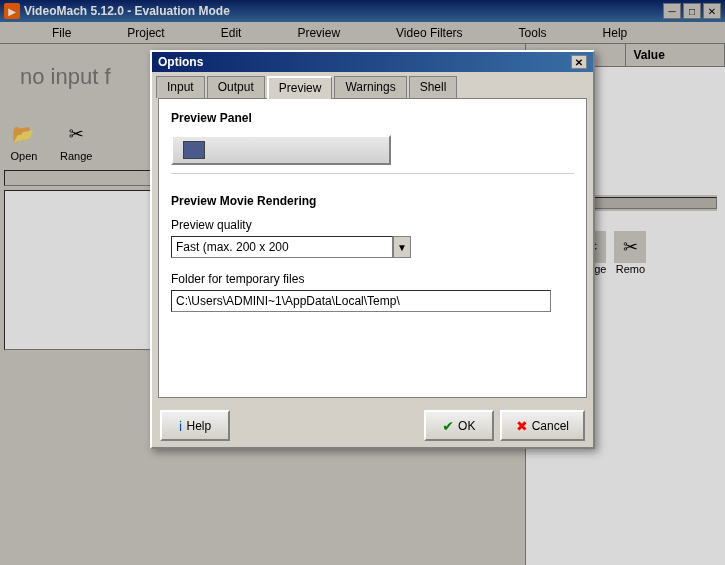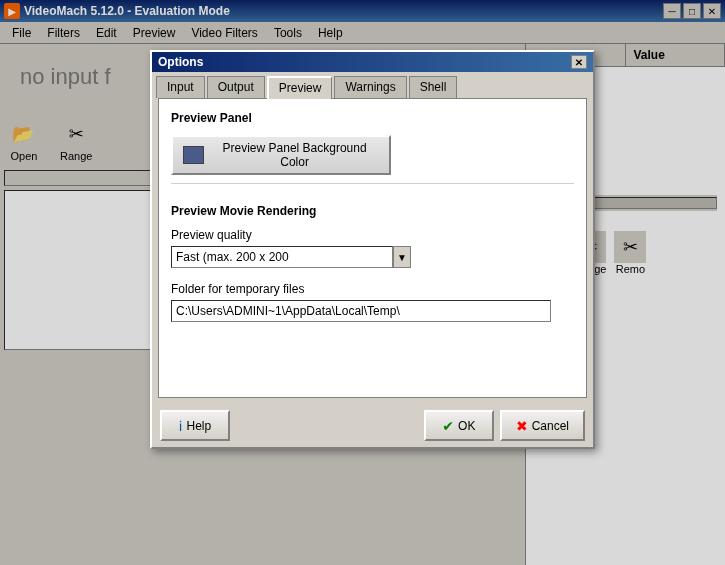--- a/index.html
+++ b/index.html
@@ -61,20 +61,21 @@
       height: 22px;
       display: flex;
       align-items: center;
       padding: 0 4px;
       border-bottom: 1px solid #808080;
     }
     .menu-item {
       padding: 2px 8px;
       cursor: pointer;
       color: black;
+      margin-left: 40px;
     }
 
     
     .app-body {
       display: flex;
       height: calc(565px - 44px);
     }
 
     
     .main-area {
@@ -370,21 +371,21 @@
   <span class="title-bar-text">VideoMach 5.12.0 - Evaluation Mode</span>
   <div class="title-bar-buttons">
     <div class="title-btn">─</div>
     <div class="title-btn">□</div>
     <div class="title-btn">✕</div>
   </div>
 </div>
 
 <div class="menu-bar">
   <span class="menu-item">File</span>
-  <span class="menu-item">Filters</span>
+  <span class="menu-item">Project</span>
   <span class="menu-item">Edit</span>
   <span class="menu-item">Preview</span>
   <span class="menu-item">Video Filters</span>
   <span class="menu-item">Tools</span>
   <span class="menu-item">Help</span>
 </div>
 
 <div class="app-body">
 
   <div class="main-area">
@@ -463,21 +464,20 @@
       </div>
     </div>
 
     <div class="dialog-content">
 
       <div class="preview-panel-section">
         <div class="section-title">Preview Panel</div>
 
         <button class="color-button">
           <div class="color-swatch" style="background: #4a5a8a;"></div>
-          <span>Preview Panel Background Color</span>
         </button>
       </div>
 
       <div class="movie-rendering-section">
         <div class="section-title">Preview Movie Rendering</div>
 
         <div class="field-label">Preview quality</div>
         <div class="quality-dropdown">
           <div class="dropdown-box">
             <span>Fast  (max. 200 x 200</span>

